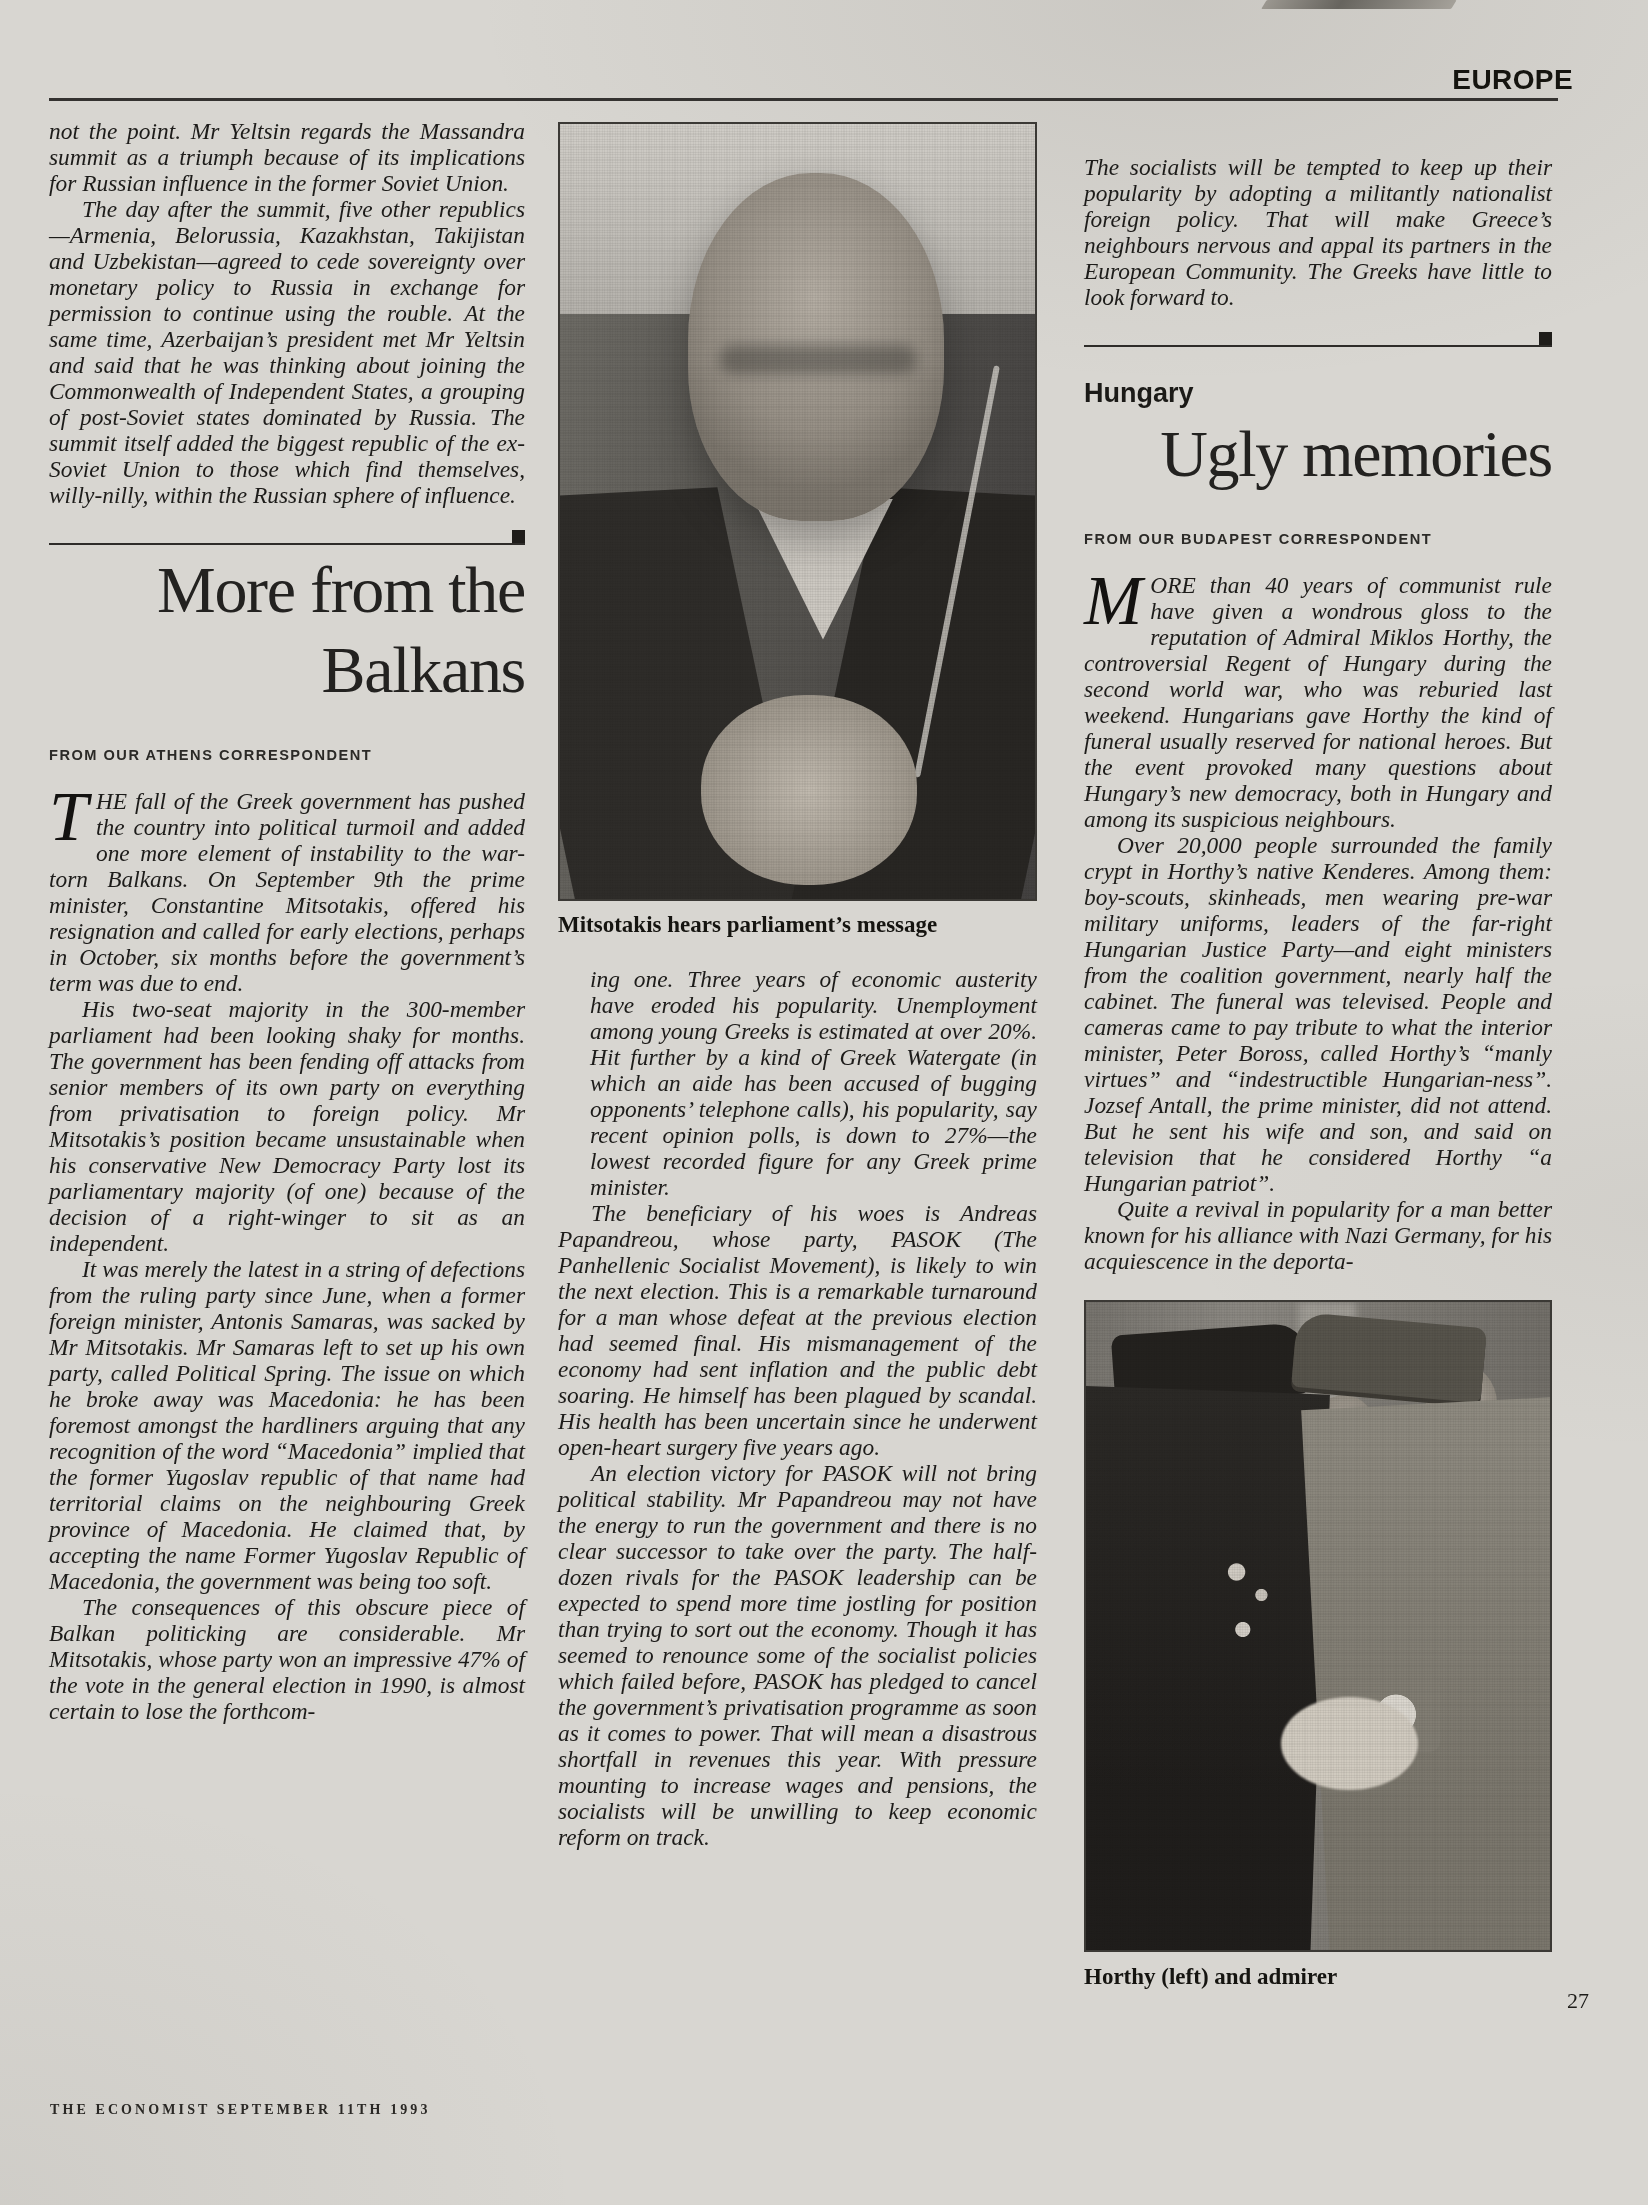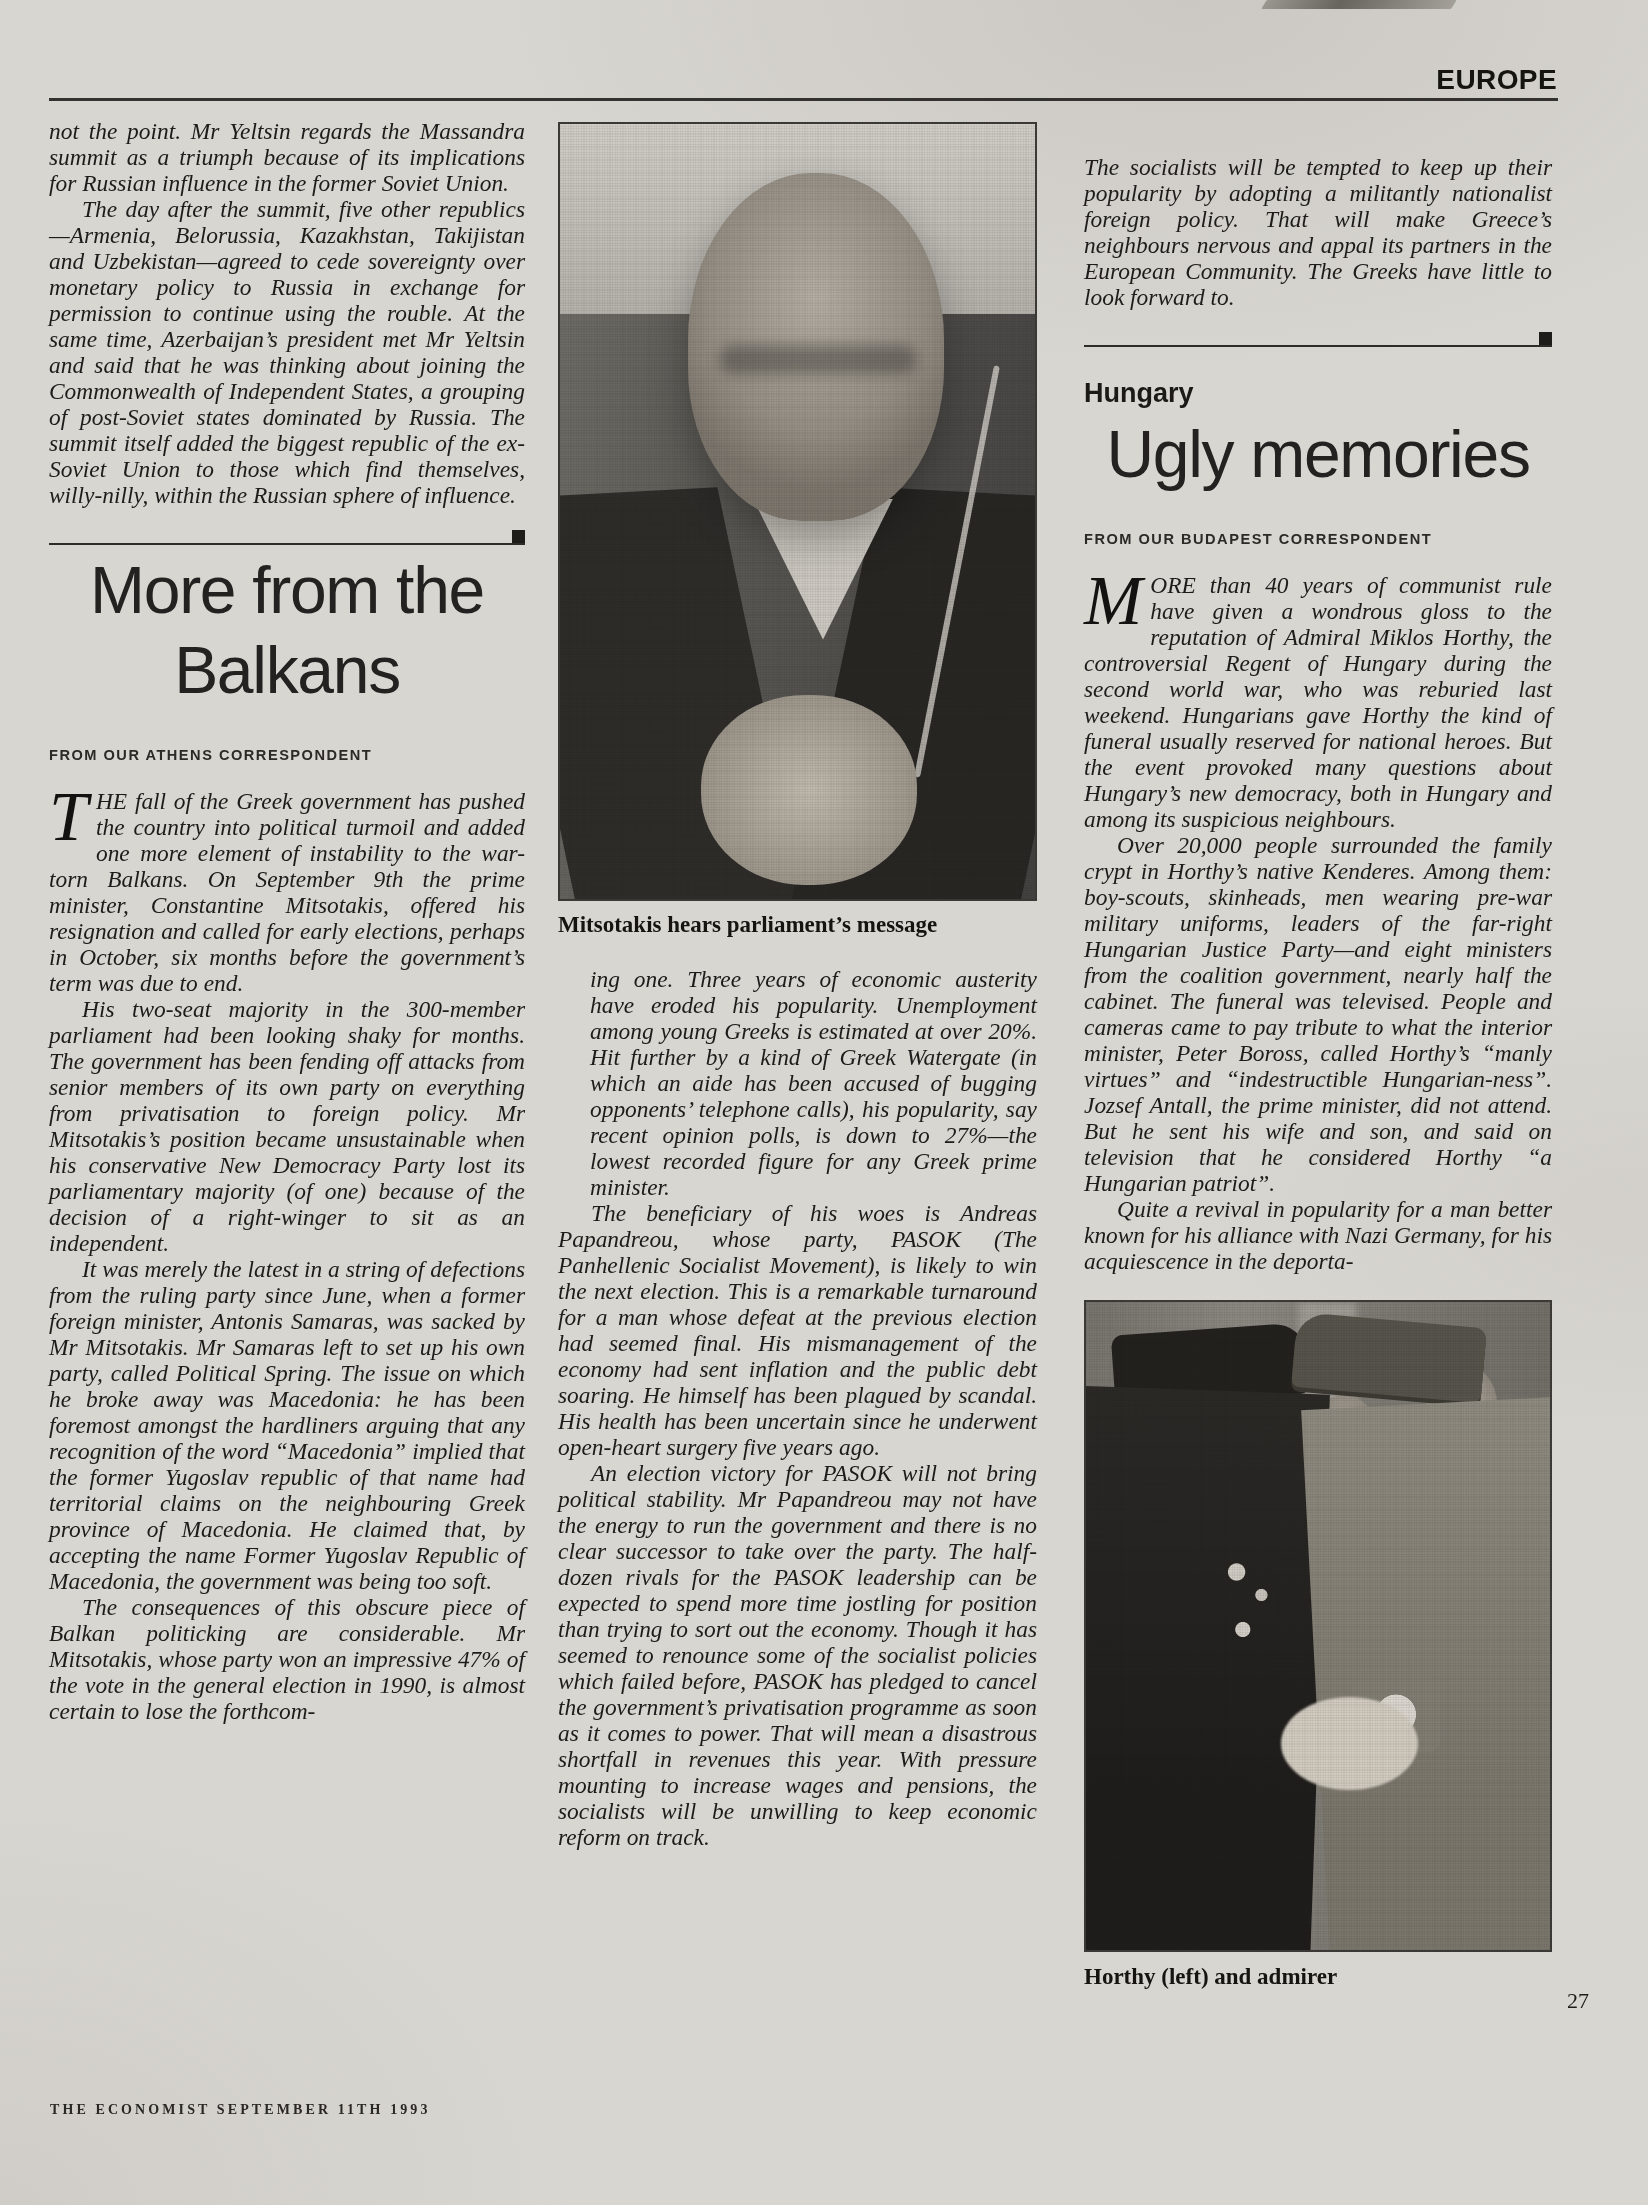--- a/index.html
+++ b/index.html
@@ -15,21 +15,21 @@
       radial-gradient(1147px 617px at 72% 0%, rgba(104,99,92,.12), transparent 62%),
       radial-gradient(970px 706px at 0% 100%, rgba(104,99,92,.08), transparent 60%),
       radial-gradient(794px 397px at 100% 55%, rgba(104,99,92,.06), transparent 60%);
   }
   .scan-artifact {
     position:absolute; top:0; left:1264px; width:190px; height:8.8px;
     background:linear-gradient(90deg,#8a867e,#45423c 40%,#96928a);
     transform:skewX(-32deg); opacity:.75; border-radius:1.3px;
   }
   .section-label {
-    position:absolute; top:64px; right:91px;
+    position:absolute; top:64px; right:75px;
     font-family:"Liberation Sans", sans-serif; font-weight:700;
     font-size:28px; letter-spacing:0.4px; color:#15140f;
   }
   .top-rule { position:absolute; left:49px; width:1509px; top:98px; height:3.1px; background:#343230; }
 
   .col { position:absolute; top:118px; }
   .col1 { left:49px;  width:476px; }
   .col2 { left:558px; width:479px; }
   .col3 { left:1084px; width:468px;margin-top:36px; }
 
@@ -45,23 +45,23 @@
   .divider { position:relative; height:13.2px; border-bottom:2.6px solid #2e2c29; margin-top:22px; }
   .end-square { position:absolute; right:0; bottom:0; width:13.2px; height:13.2px; background:#1f1d1a; }
 
   .kicker {
     margin-top:31px;
     font-family:"Liberation Sans", sans-serif; font-weight:700;
     font-size:27px; color:#1b1a17;
   }
   .headline {
     margin:5.3px 0 0;
-    font-family:Liberation Sans, sans-serif; font-weight:400;
+    font-family:Liberation Serif, serif; font-weight:400;
     font-size:66px; line-height:80px; letter-spacing:-1.3px;
-    color:#232220; white-space:pre-line; text-align:center;
+    color:#232220; white-space:pre-line; text-align:right;
   }
   .byline {
     margin:37px 0 25px;
     font-family:"Liberation Sans", sans-serif; font-weight:700;
     font-size:14.6px; letter-spacing:1.5px; color:#2b2a27;
   }
   .caption {
     margin:11.5px 0 0; font-weight:700; font-size:23px; line-height:26.5px;
     color:#151410;
   }

